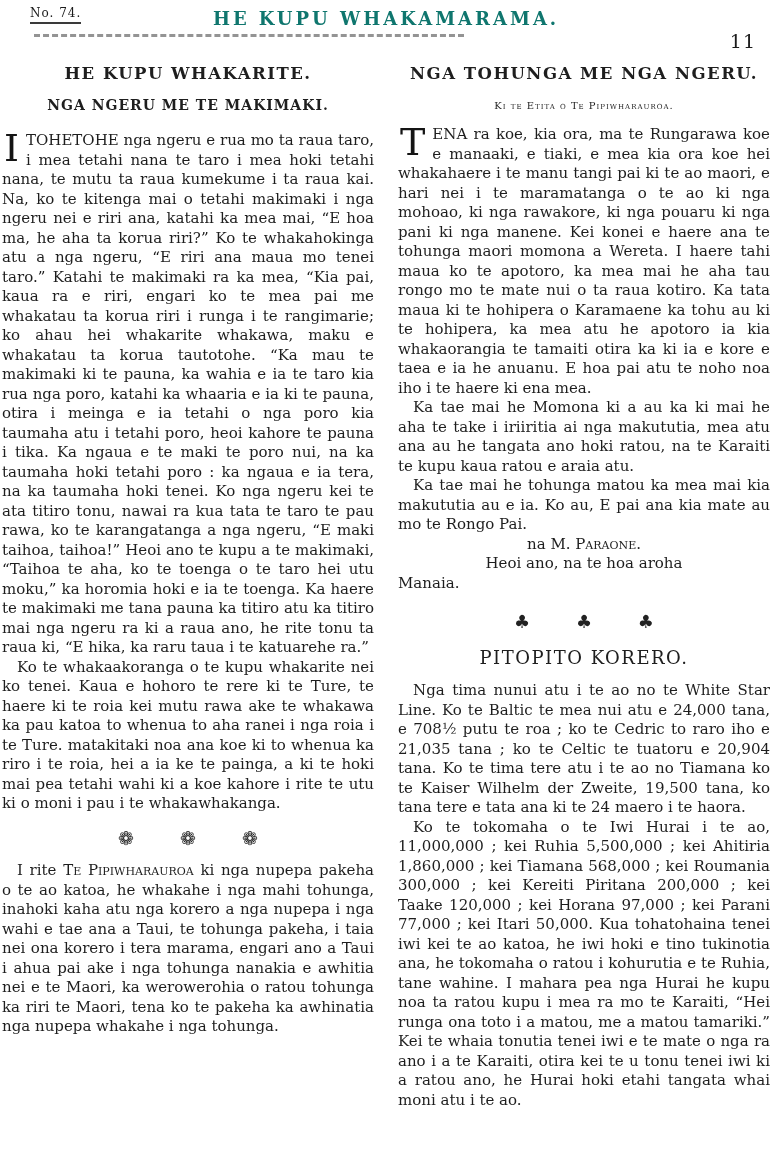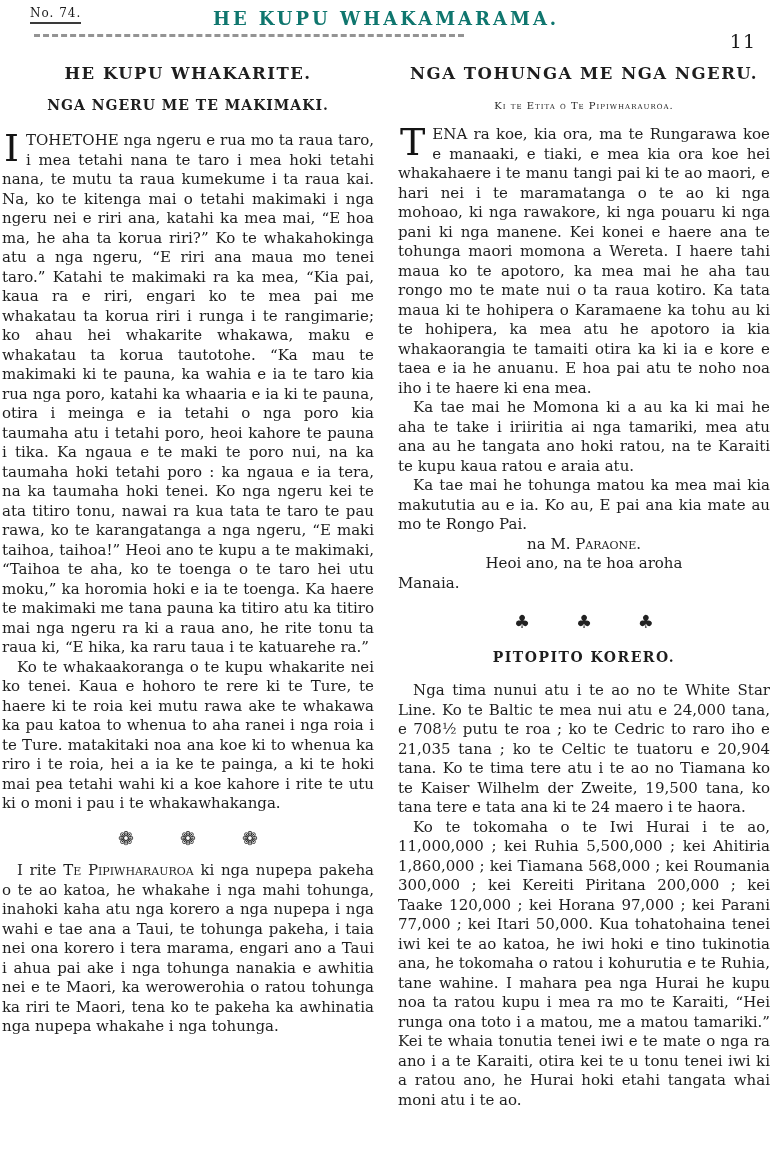--- a/index.html
+++ b/index.html
@@ -117,22 +117,22 @@
   }
   .ornament.clubs {
     font-size: 18px;
     margin: 19px 0 6px;
   }
   .closing-line { text-align: center; margin: 0; }
   .place-line { text-align: left; margin: 0; }
   .section-title {
     margin: 16px 0 14px;
     text-align: center;
-    font-size: 14px;
-    font-weight: bold;
+    font-size: 18px;
+    font-weight: normal;
     letter-spacing: 1.5px;
   }
   .i  { }
   .sc { font-variant: small-caps; }
 </style>
 </head>
 <body>
 
 <div class="page">
 
@@ -157,21 +157,21 @@
 
       <p class="body-para indent"><span>I rite </span><span class="sc">Te Pipiwharauroa</span><span> ki nga nupepa pakeha o te ao katoa, he whakahe i nga mahi tohunga, inahoki kaha atu nga korero a nga nupepa i nga wahi e tae ana a Taui, te tohunga pakeha, i taia nei ona korero i tera marama, engari ano a Taui i ahua pai ake i nga tohunga nanakia e awhitia nei e te Maori, ka werowerohia o ratou tohunga ka riri te Maori, tena ko te pakeha ka awhinatia nga nupepa whakahe i nga tohunga.</span></p>
     </div>
 
     <div class="col">
       <h2 class="article-title">NGA TOHUNGA ME NGA NGERU.</h2>
       <div class="salutation">Ki te Etita o Te Pipiwharauroa.</div>
 
       <p class="body-para"><span class="dropcap">T</span><span>ENA ra koe, kia ora, ma te Rungarawa koe e manaaki, e tiaki, e mea kia ora koe hei whakahaere i te manu tangi pai ki te ao maori, e hari nei i te maramatanga o te ao ki nga mohoao, ki nga rawakore, ki nga pouaru ki nga pani ki nga manene. Kei konei e haere ana te tohunga maori momona a Wereta. I haere tahi maua ko te apotoro, ka mea mai he aha tau rongo mo te mate nui o ta raua kotiro. Ka tata maua ki te hohipera o Karamaene ka tohu au ki te hohipera, ka mea atu he apotoro ia kia whakaorangia te tamaiti otira ka ki ia e kore e taea e ia he anuanu. E hoa pai atu te noho noa iho i te haere ki ena mea.</span></p>
 
-      <p class="body-para indent">Ka tae mai he Momona ki a au ka ki mai he aha te take i iriiritia ai nga tamariki, mea atu ana au he tangata ano hoki ratou, na te Karaiti te kupu kaua ratou e araia atu.</p>
+      <p class="body-para indent">Ka tae mai he Momona ki a au ka ki mai he aha te take i iriiritia ai nga makututia, mea atu ana au he tangata ano hoki ratou, na te Karaiti te kupu kaua ratou e araia atu.</p>
       <p class="body-para indent">Ka tae mai he tohunga matou ka mea mai kia makututia au e ia. Ko au, E pai ana kia mate au mo te Rongo Pai.</p>
 
       <p class="closing-line"><span>na </span><span class="sc">M. Paraone</span><span>.</span></p>
       <p class="closing-line">Heoi ano, na te hoa aroha</p>
       <p class="place-line">Manaia.</p>
 
       <div class="ornament clubs">♣ ♣ ♣</div>
 
       <h2 class="section-title">PITOPITO KORERO.</h2>
 

